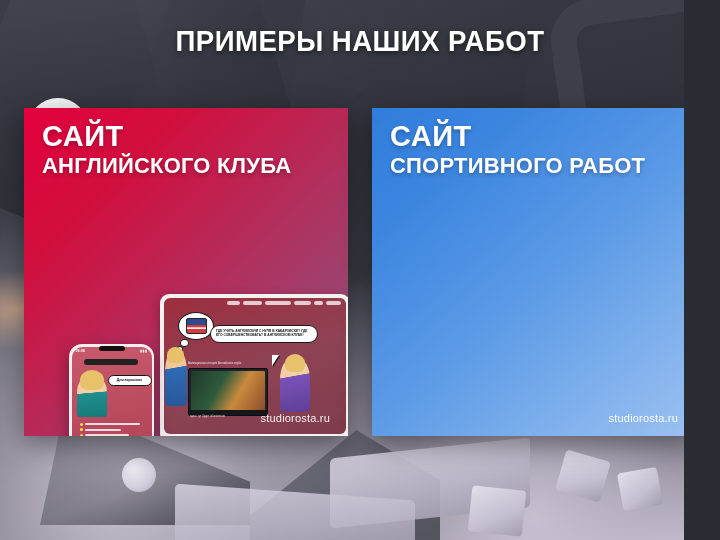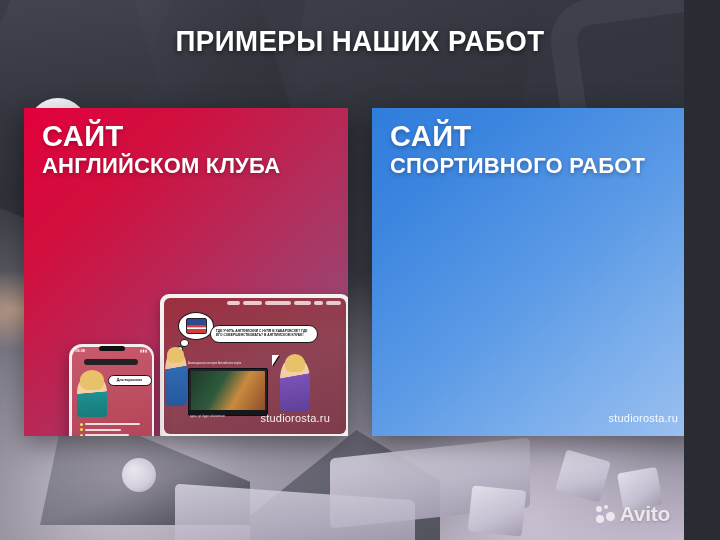--- a/index.html
+++ b/index.html
@@ -153,21 +153,21 @@
     <div class="bg-shape sphere sp3"></div>
     <div class="bg-shape flare"></div>
   </div>
 
   <div class="headline">ПРИМЕРЫ НАШИХ РАБОТ</div>
 
   <div class="card card-left">
 
     <div class="card-title">
       <span class="ct-line1">САЙТ</span>
-      <span class="ct-line2">АНГЛИЙСКОМ КЛУБА</span>
+      <span class="ct-line2">АНГЛИЙСКОГО КЛУБА</span>
     </div>
 
     <div class="laptop lap-left">
       <div class="lid">
         <div class="screen">
 
           <div class="site-nav">
             <span class="nav-pill" style="width:13px"></span>
             <span class="nav-pill" style="width:19px"></span>
             <span class="nav-pill" style="width:26px"></span>
@@ -247,23 +247,14 @@
   <div class="card card-right">
 
     <div class="card-title">
       <span class="ct-line1">САЙТ</span>
       <span class="ct-line2">СПОРТИВНОГО РАБОТ</span>
     </div>
 
     <div class="card-url">studiorosta.ru</div>
   </div>
 
-  <div class="avito">
-    <span class="logo">
-      <i class="d1"></i>
-        <i class="d2"></i>
-        <i class="d3"></i>
-        <i class="d4"></i>
-    </span>
-    <span class="word">Avito</span>
-  </div>
 
 </div>
 
 </body></html>

